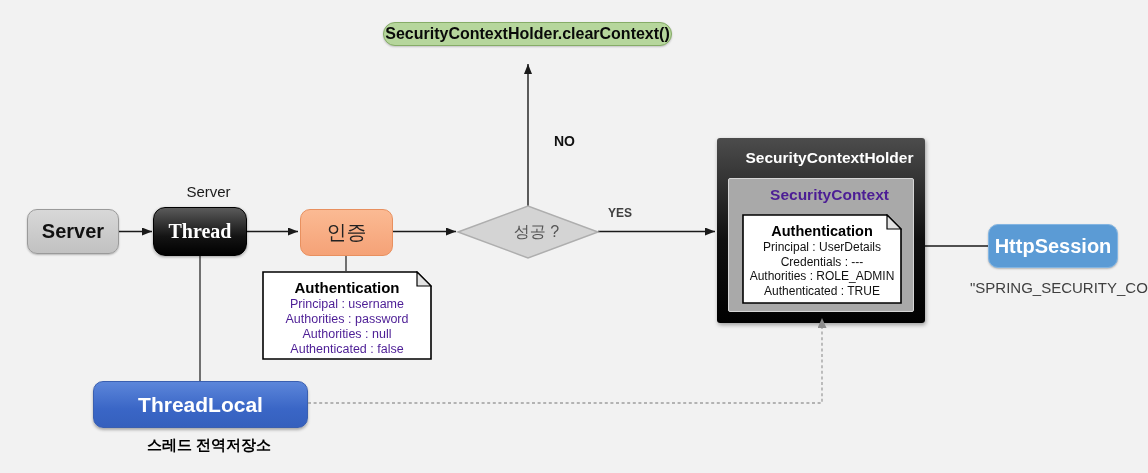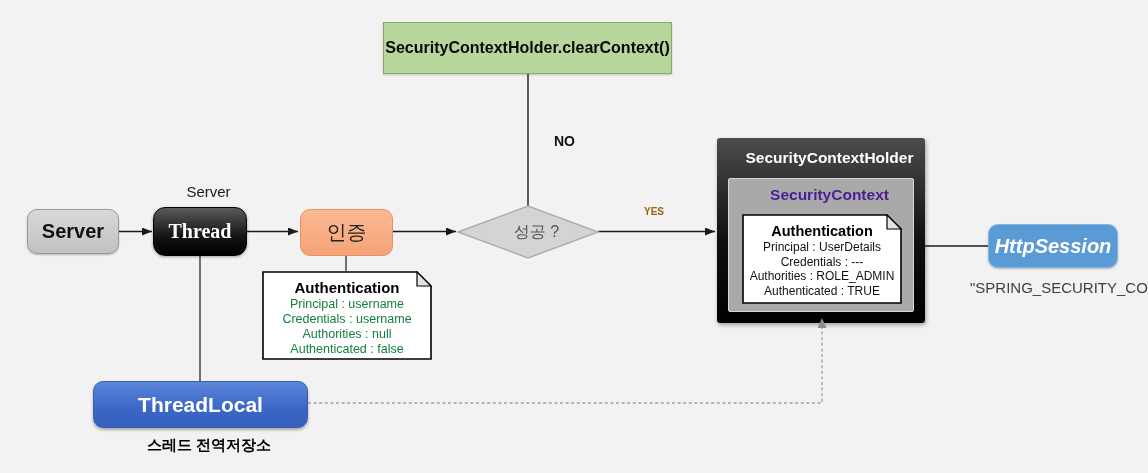--- a/index.html
+++ b/index.html
@@ -26,54 +26,54 @@
     border:1px solid #000;border-radius:12px;
     color:#fff;font-weight:bold;font-size:20px;
     box-shadow:0 1px 3px rgba(0,0,0,.35);font-family:Liberation Serif, serif;}
   #auth-step{left:300px;top:209px;width:93px;height:47px;
     background:linear-gradient(180deg,#fbba93,#f5a277);
     border:1.5px solid #e8905f;border-radius:10px;
     font-size:20px;color:#222;}
   #decision-text{left:458px;top:206px;width:140px;height:52px;
     display:flex;align-items:center;justify-content:center;
     font-size:16px;color:#555;}
-  #clear-context{left:383px;top:22px;width:289px;height:52px;
-    background:#b6d69c;border:1.5px solid #86ac67;border-radius:0;
+  #clear-context{left:383px;top:22px;width:289px;height:24px;
+    background:#b6d69c;border:1.5px solid #86ac67;border-radius:18px;
     font-weight:bold;font-size:16px;color:#0a0a0a;
     box-shadow:0 1px 2px rgba(0,0,0,.2);}
   #no-label{left:537px;top:133px;font-weight:bold;font-size:14px;color:#111;}
-  #yes-label{left:627px;top:206px;font-weight:bold;font-size:10px;color:#a16207;}
+  #yes-label{left:591px;top:206px;font-weight:bold;font-size:12px;color:#404040;}
 
   #holder{left:717px;top:138px;width:208px;height:185px;
     background:linear-gradient(180deg,#4c4c4c 0%,#101010 55%,#000 100%);
     border-radius:3px;box-shadow:1px 2px 4px rgba(0,0,0,.35);}
   #holder-title{position:absolute;left:0;top:11px;width:100%;text-align:center;
     color:#fff;font-weight:bold;font-size:15.5px;}
   #context{position:absolute;left:11px;top:40px;width:186px;height:134px;
     background:#a9a9a9;border:1px solid #d6d6d6;border-radius:2px;box-sizing:border-box;}
   #context-title{position:absolute;left:0;top:7px;width:100%;text-align:center;
     color:#4c1d95;font-weight:bold;font-size:15.5px;}
 
   .note{position:absolute;}
   .note .note-svg{position:absolute;left:0;top:0;}
   .note .note-content{position:relative;width:100%;text-align:center;}
   .note-title{font-weight:bold;}
   #left-note{left:262px;top:271px;width:170px;height:89px;}
   #left-note .note-content{padding-top:7px;}
   #left-note .note-title{font-size:15px;line-height:19px;}
-  #left-note .note-line{font-size:12.5px;line-height:15px;color:#15803d;}
+  #left-note .note-line{font-size:12.5px;line-height:15px;color:#4c1d95;}
   #right-note{left:742px;top:214px;width:160px;height:90px;}
   #right-note .note-content{padding-top:8px;}
   #right-note .note-title{font-size:14.5px;line-height:18px;}
   #right-note .note-line{font-size:12px;line-height:14.6px;color:#111;}
 
   #http-session{left:988px;top:224px;width:130px;height:44px;
     background:#5b9bd5;border:1.5px solid #83b5e2;border-radius:10px;
     color:#fff;font-weight:bold;font-size:20px;
-    box-shadow:0 1px 2px rgba(0,0,0,.25);font-style:italic;}
+    box-shadow:0 1px 2px rgba(0,0,0,.25);}
   #session-caption{left:953px;top:279px;width:200px;text-align:center;
     font-size:15px;color:#3f3f3f;}
   #thread-local{left:93px;top:381px;width:215px;height:47px;
     background:linear-gradient(180deg,#5c86da 0%,#3a66c6 60%,#3560bd 100%);
     border:1px solid #3a5fb0;border-radius:10px;
     color:#fff;font-weight:bold;font-size:21px;
     box-shadow:0 2px 3px rgba(0,0,0,.3);text-align:right;}
   #threadlocal-caption{left:93px;top:436px;width:215px;text-align:center;
     font-weight:bold;font-size:15px;color:#000;}
 </style>
@@ -119,21 +119,21 @@
   </div>
 
   <div class="note" id="left-note">
     <svg class="note-svg" width="170" height="89">
       <path d="M1,1 L155,1 L169,15 L169,88 L1,88 Z" fill="#ffffff" stroke="#000" stroke-width="1.6"></path>
       <path d="M155,1 L155,15 L169,15 Z" fill="#e3e3e3" stroke="#000" stroke-width="1.2"></path>
     </svg>
     <div class="note-content">
       <div class="note-title">Authentication</div>
       <div class="note-line">Principal : username</div>
-      <div class="note-line">Credentials : username</div>
+      <div class="note-line">Authorities : password</div>
       <div class="note-line">Authorities : null</div>
       <div class="note-line">Authenticated : false</div>
     </div>
   </div>
 
   <div class="note" id="right-note">
     <svg class="note-svg" width="160" height="90">
       <path d="M1,1 L145,1 L159,15 L159,89 L1,89 Z" fill="#ffffff" stroke="#000" stroke-width="1.6"></path>
       <path d="M145,1 L145,15 L159,15 Z" fill="#e3e3e3" stroke="#000" stroke-width="1.2"></path>
     </svg>

